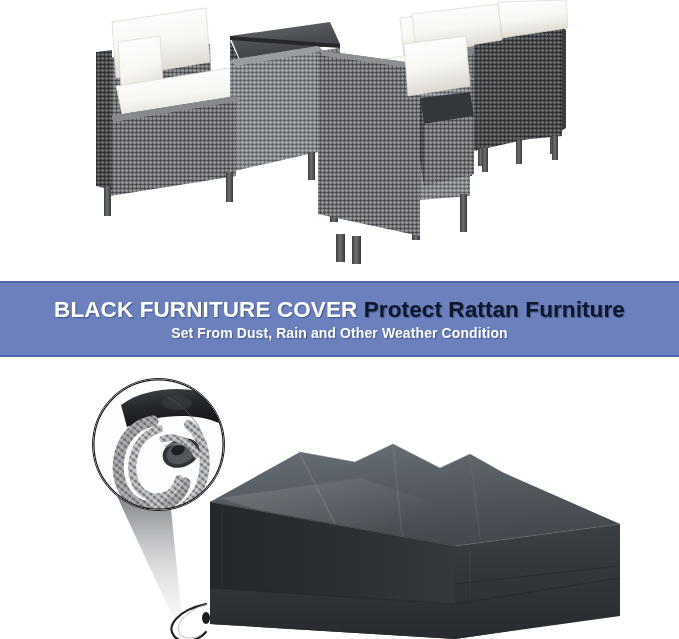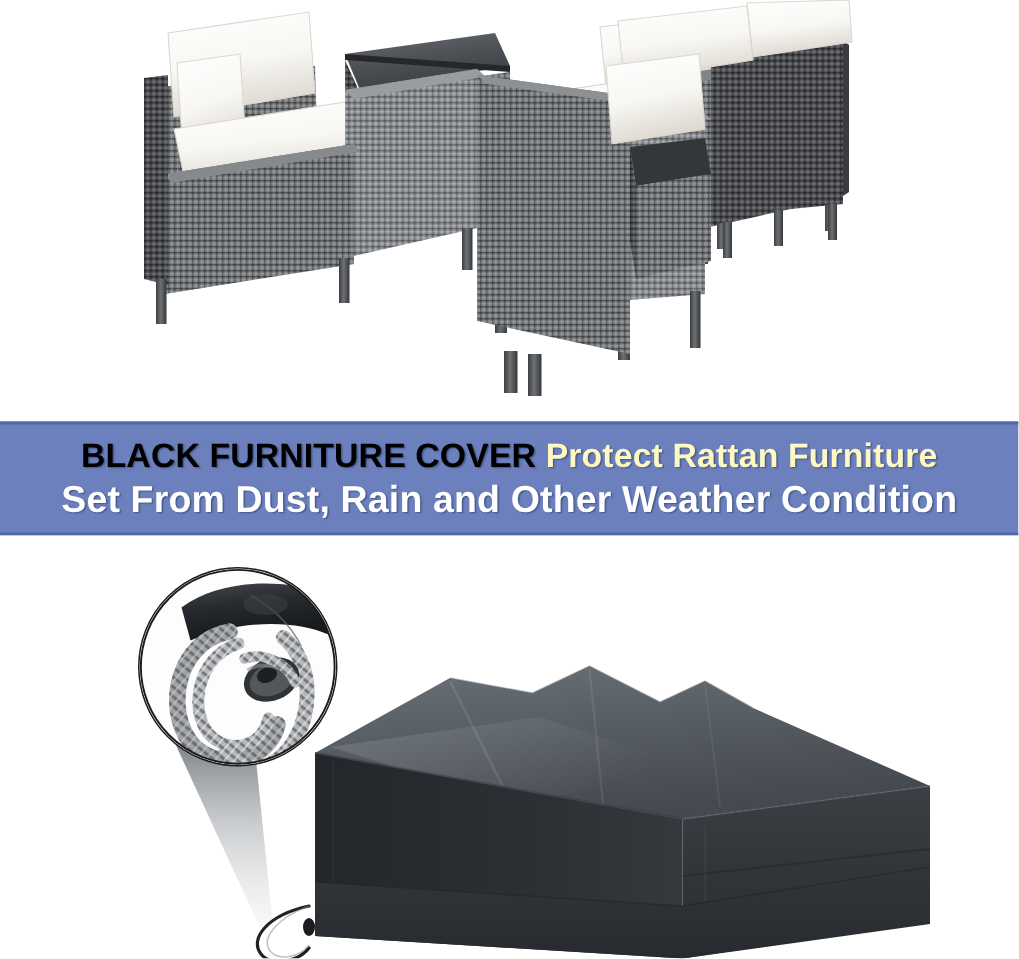--- a/index.html
+++ b/index.html
@@ -45,23 +45,23 @@
   .banner-line {
     width: 100%;
     text-align: center;
     font-weight: bold;
     line-height: 1.10;
     white-space: nowrap;
     letter-spacing: 0.1px;
     text-shadow: 1px 1px 1px rgba(25,35,70,0.45);
   }
   #banner-line-1 { font-size: 22.5px; margin-bottom: 3px; }
-  #banner-line-2 { font-size: 25px; color: #ffffff; }
-  .hl-accent { color: #000000; }
-  .hl-white  { color: #fef9c3; }
+  #banner-line-2 { font-size: 14px; color: #ffffff; }
+  .hl-accent { color: #ffffff; }
+  .hl-white  { color: #0f172a; }
 
   
   #cover-section {
     position: absolute;
     left: 0; top: 357px;
     width: 679px; height: 282px;
     background: #ffffff;
     overflow: hidden;
   }
 

